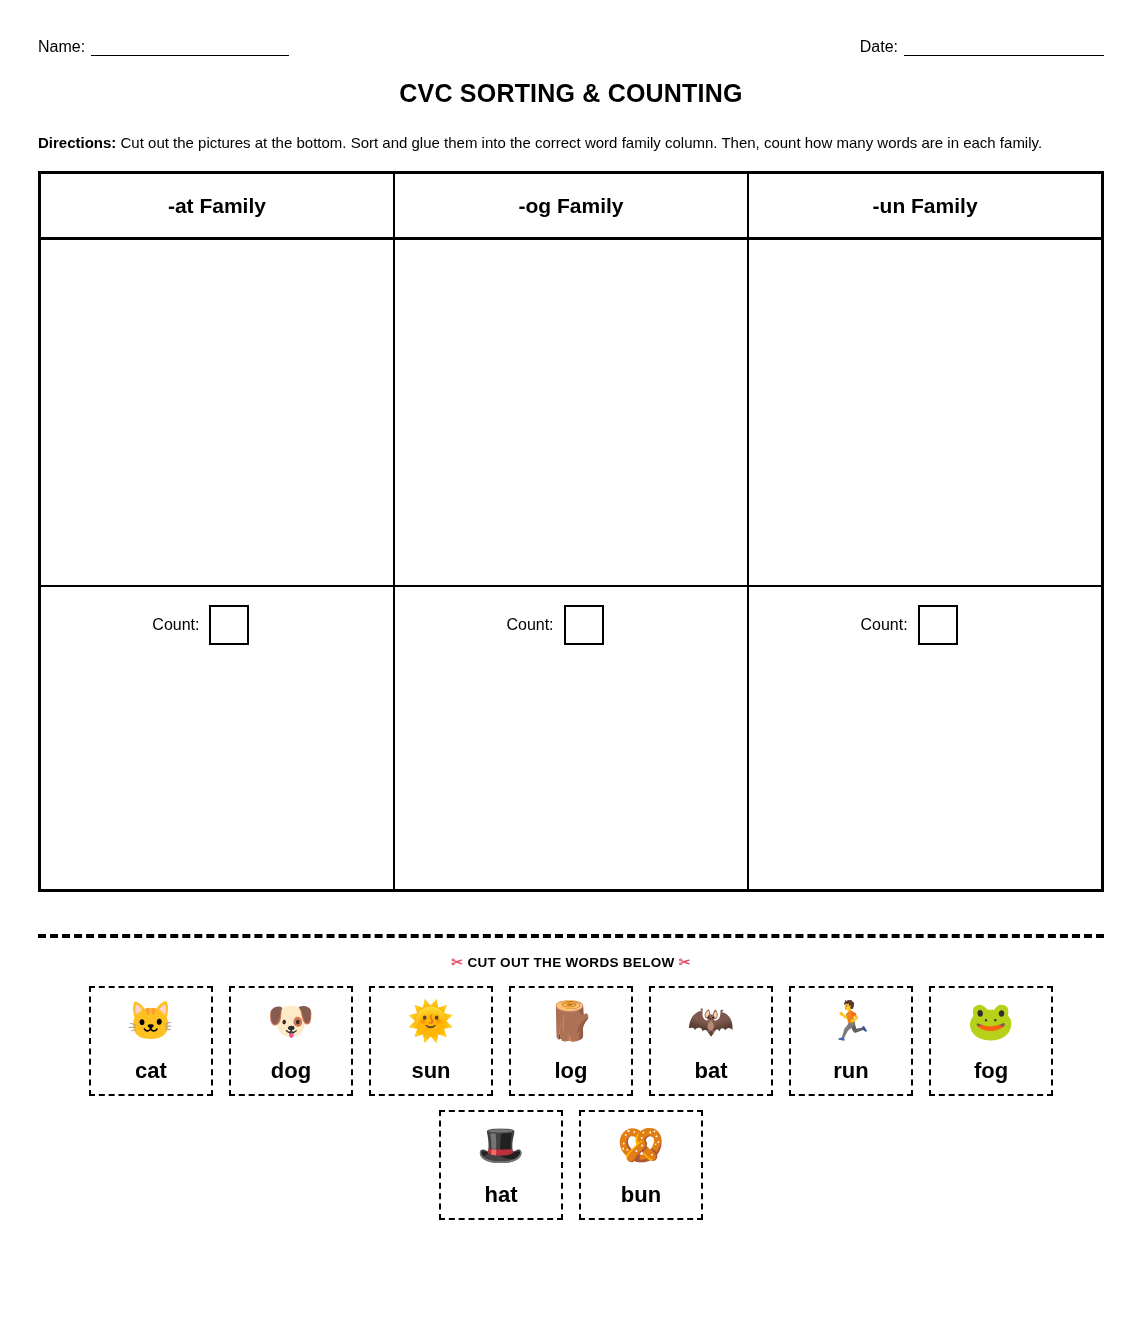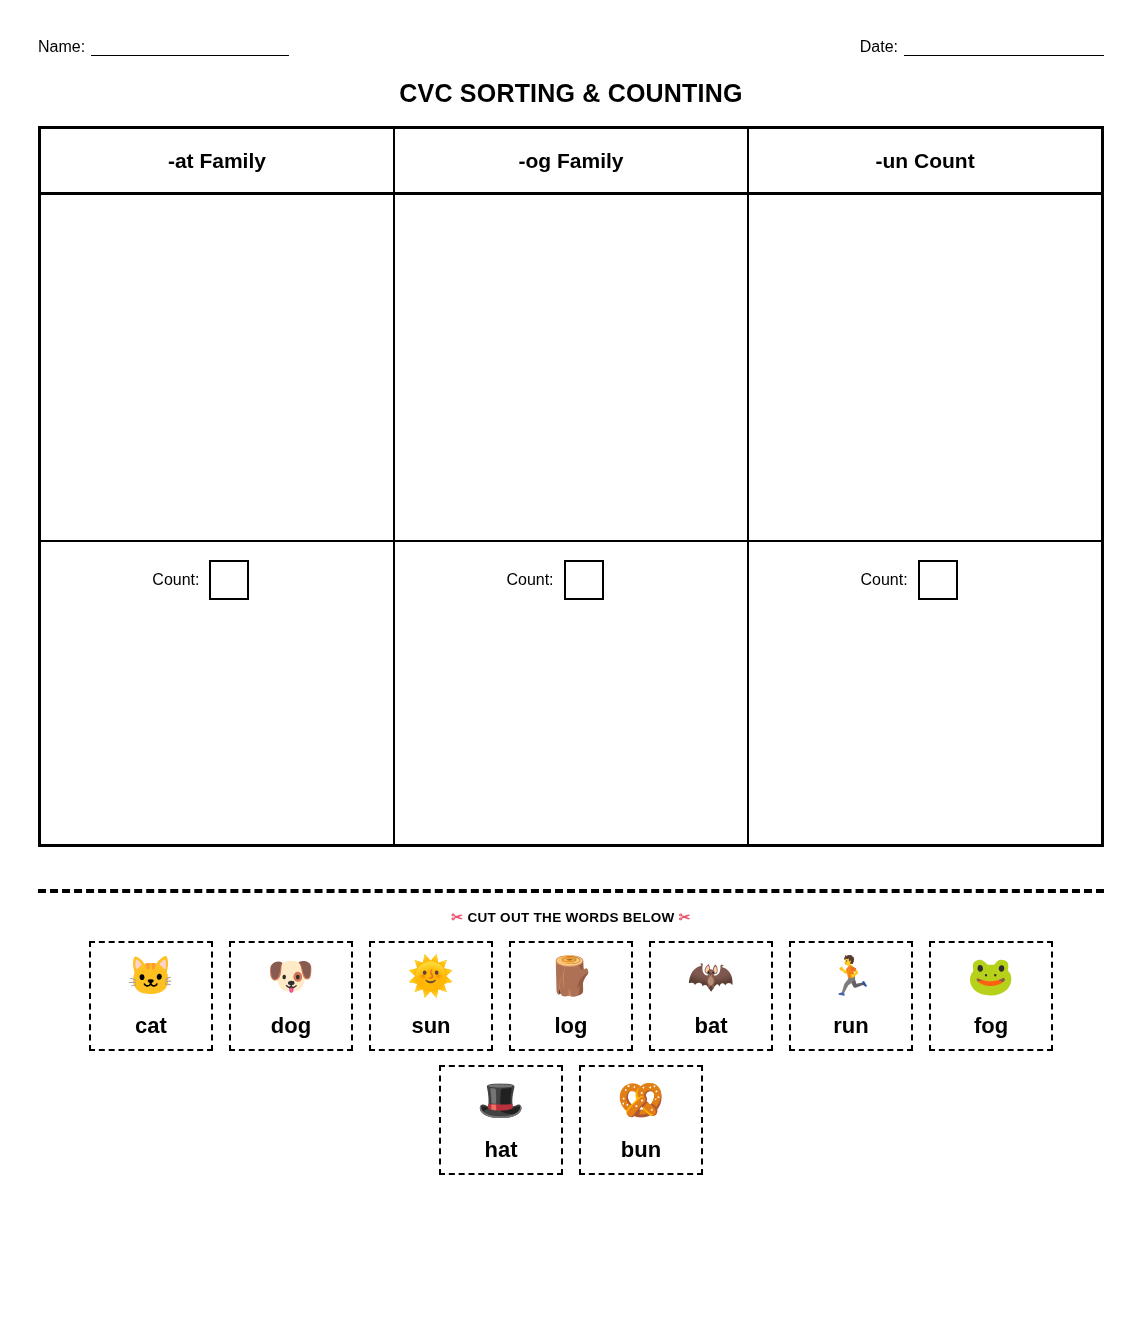--- a/index.html
+++ b/index.html
@@ -182,27 +182,30 @@
       <span class="rule rule-name"></span>
     </div>
     <div class="field">
       <span class="field-label">Date:</span>
       <span class="rule rule-date"></span>
     </div>
   </div>
 
   <div class="title">CVC SORTING &amp; COUNTING</div>
 
+  <div class="directions">
+    <b>Directions:</b><span> Cut out the pictures at the bottom. Sort and glue them into the correct word family column. Then, count how many words are in each family.</span>
+  </div>
 
   <table class="sort-table">
     <thead>
       <tr>
         <th>-at Family</th>
         <th>-og Family</th>
-        <th>-un Count</th>
+        <th>-un Family</th>
       </tr>
     </thead>
     <tbody>
       <tr>
         <td class="work-cell"></td>
         <td class="work-cell"></td>
         <td class="work-cell"></td>
       </tr>
       <tr>
         <td class="count-cell">

